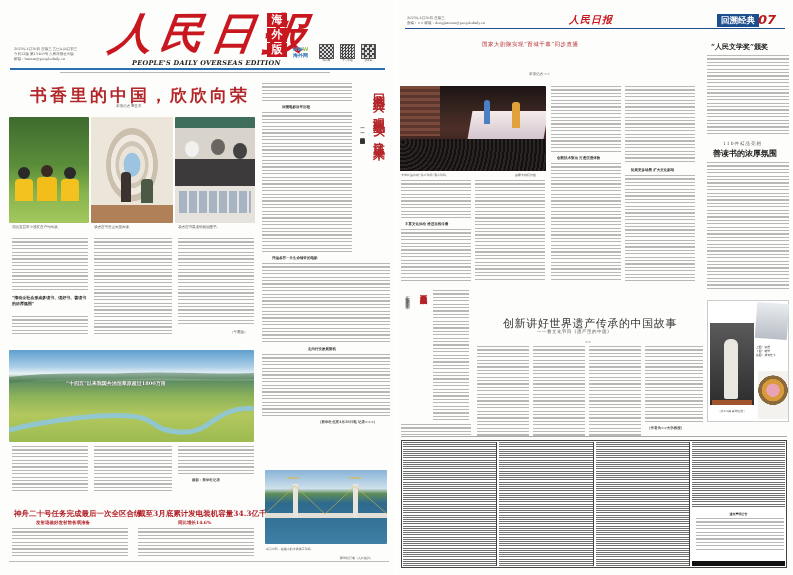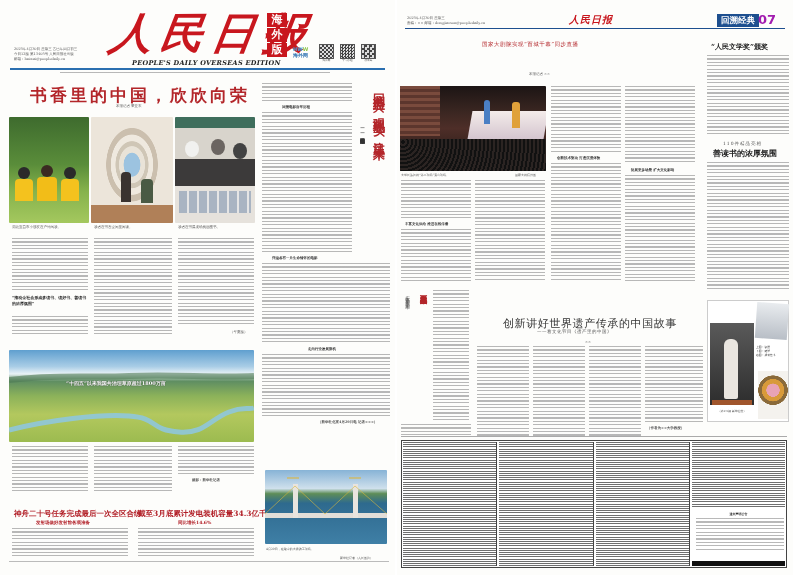--- a/index.html
+++ b/index.html
@@ -146,21 +146,21 @@
 </div>
 
 <div id="right" class="page">
 
   <div class="abs txt" style="left:10px;top:16px;width:110px;font-size:3.5px;line-height:5px;color:#555;">
     <div>2025年4月30日 星期三</div>
     <div>责编：×× 邮箱：dongjiaosen@peopledaily.cn</div>
   </div>
   <div class="abs" style="left:172px;top:13px;font-size:10px;font-style:italic;font-weight:bold;color:#c8171e;letter-spacing:1px;">人民日报</div>
   <div class="abs sans" style="left:320px;top:14px;background:#1d4f8f;color:#fff;font-size:8.5px;font-weight:bold;padding:1px 4px;line-height:11px;">回溯经典</div>
-  <div class="abs sans" style="left:361px;top:12px;font-size:13px;font-weight:bold;color:#a21caf;">07</div>
+  <div class="abs sans" style="left:361px;top:12px;font-size:13px;font-style:italic;font-weight:bold;color:#b91c1c;">07</div>
   <div class="abs" style="left:8px;top:28px;width:380px;height:1px;background:#1d4f8f;"></div>
 
   <div class="abs" style="left:85px;top:41px;font-size:5.5px;color:#b3262a;letter-spacing:.5px;">国家大剧院实现“百城千幕”同步直播</div>
   <div class="abs smallcap" style="left:132px;top:72px;font-size:3.5px;">本报记者 ××</div>
 
   <div class="abs photo" style="left:3px;top:86px;width:146px;height:85px;background:linear-gradient(180deg,#1c1514 0%,#3a2621 30%,#4e2e28 50%,#1a1412 100%);">
     <div style="position:absolute;left:0;top:0;width:40px;height:50px;background:repeating-linear-gradient(180deg,#7a4b3d 0 3px,#5c362d 3px 6px);"></div>
     <div style="position:absolute;left:70px;top:25px;width:76px;height:28px;background:linear-gradient(180deg,#f4ecea,#d4c5cf);transform:skewX(-10deg);"></div>
     <div style="position:absolute;left:84px;top:14px;width:6px;height:24px;background:#4a7fc4;border-radius:3px 3px 0 0;"></div>
     <div style="position:absolute;left:112px;top:16px;width:8px;height:26px;background:#e0a13a;border-radius:3px 3px 0 0;"></div>

